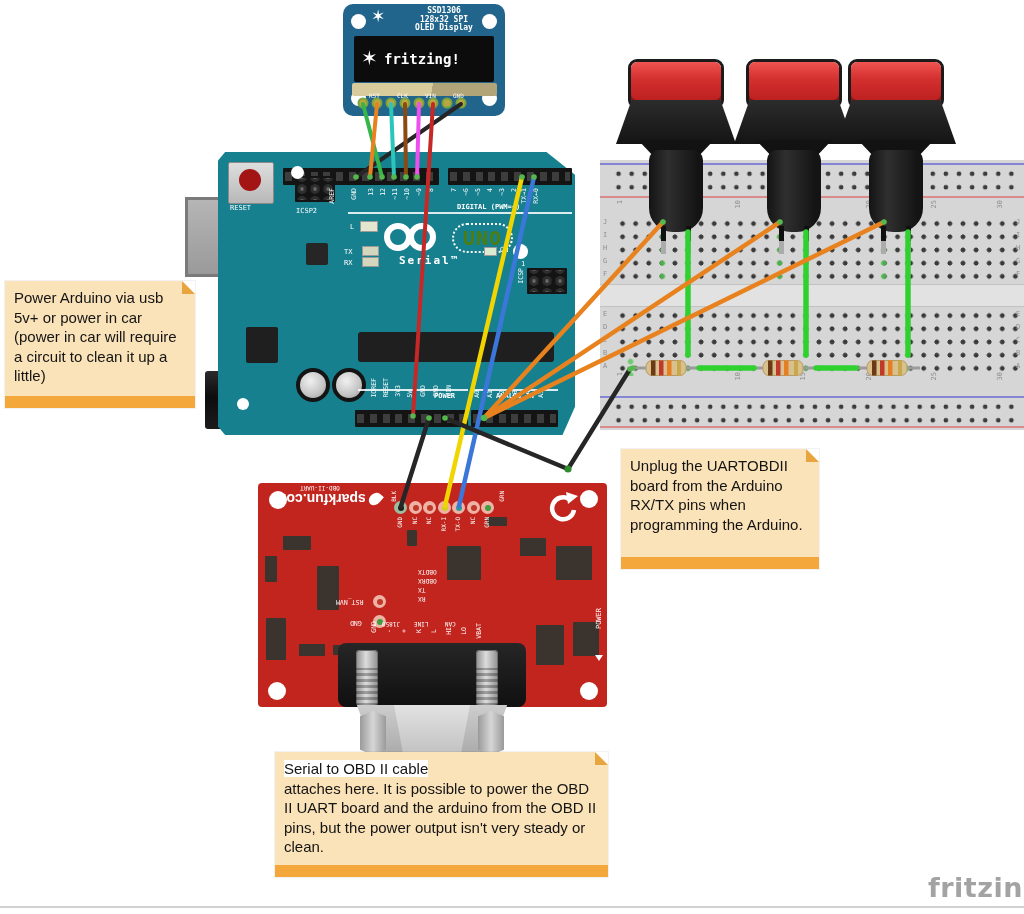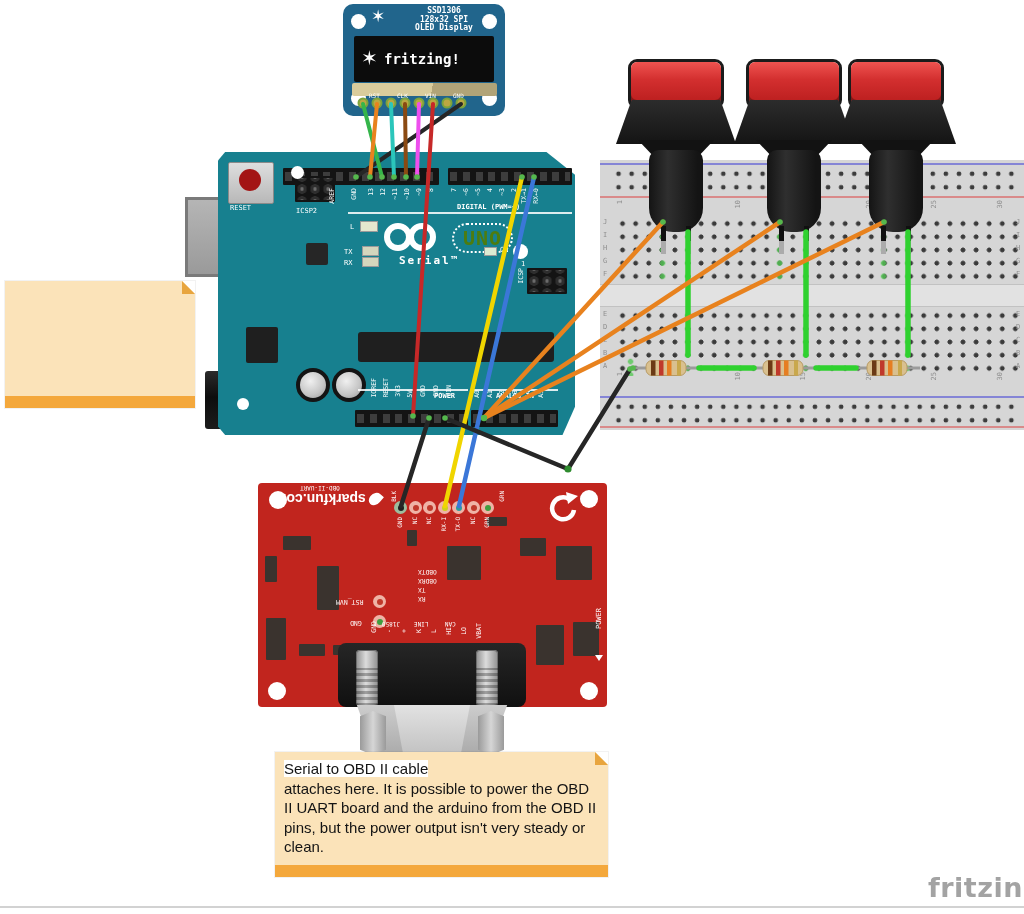--- a/index.html
+++ b/index.html
@@ -464,20 +464,25 @@
       <circle cx="630" cy="369" r="2.8"></circle>
         <circle cx="663" cy="222" r="2.8"></circle>
       <circle cx="780" cy="222" r="2.8"></circle>
         <circle cx="884" cy="222" r="2.8"></circle>
       <circle cx="568" cy="469" r="3.6" fill="#2e8b2e"></circle>
       <circle cx="633" cy="368" r="2.8"></circle>
     </g>
   </svg>
 
   <div class="note" style="left:5px;top:281px;width:172px;min-height:100px;">
+    <span>Power Arduino via usb 5v+ or power in car (power in car will require a circuit to clean it up a little)</span>
+    <div class="bar"></div>
+  </div>
+  <div class="note" style="left:621px;top:449px;width:180px;min-height:93px;">
+    <span>Unplug the UARTOBDII board from the Arduino RX/TX pins when programming the Arduino.</span>
     <div class="bar"></div>
   </div>
   <div class="note" style="left:275px;top:752px;width:315px;min-height:91px;">
     <span class="hl">Serial to OBD II cable</span><br>
     <span>attaches here.  It is  possible to power the OBD II UART board and the arduino from the OBD II pins, but the power output isn't very steady or clean.</span>
     <div class="bar"></div>
   </div>
 
   <div id="fritz">fritzing</div>
   <div id="bline"></div>

